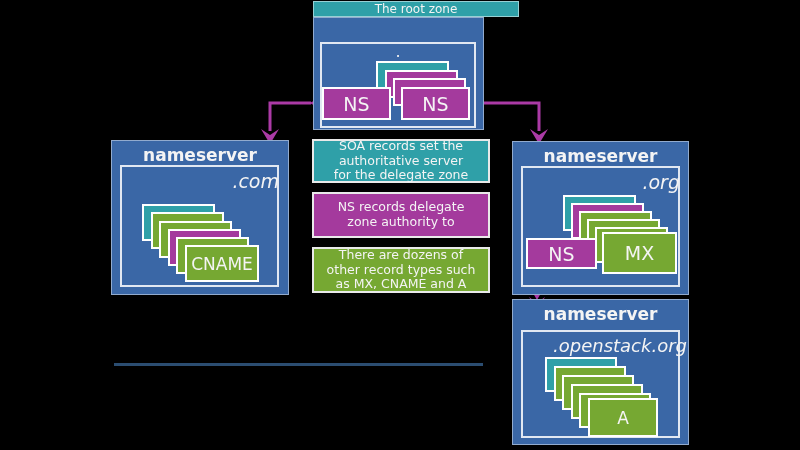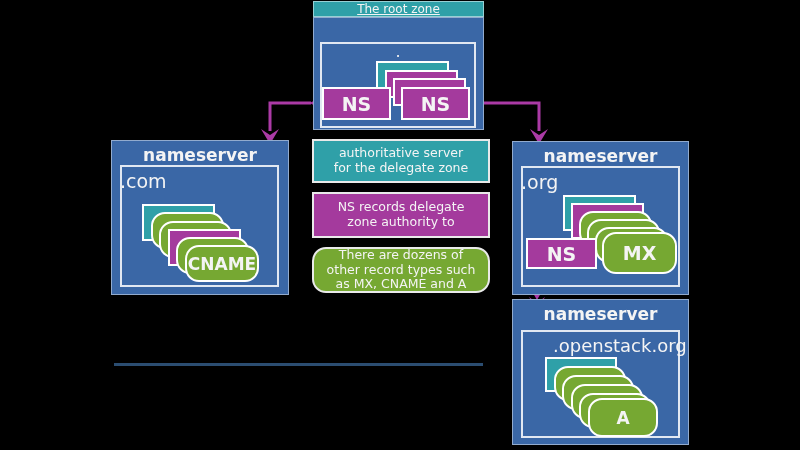--- a/index.html
+++ b/index.html
@@ -8,36 +8,36 @@
     background:var(--background,#000);
     font-family:"DejaVu Sans","Liberation Sans",sans-serif;
     color:var(--text,#f4f4f4);
   }
   .abs{position:absolute;box-sizing:border-box;}
   .blue-box{background:var(--blue,#3a67a6);border:1px solid rgba(255,255,255,.45);}
   .banner{background:var(--teal,#2fa0a8);border:1px solid rgba(255,255,255,.5);
           text-align:center;font-size:12px;line-height:14px;}
   .inner{border:2px solid rgba(255,255,255,.85);}
   .g-title{text-align:center;font-size:17px;line-height:20px;font-weight:bold;}
-  .zone-label{text-align:left;font-size:19px;line-height:24px;}
+  .zone-label{text-align:right;font-size:19px;line-height:24px;font-style:italic;}
   .card{position:absolute;box-sizing:border-box;border:2px solid #fff;
         display:flex;align-items:center;justify-content:center;}
   .teal{background:var(--teal,#2fa0a8);}
   .magenta{background:var(--magenta,#a43a9d);}
-  .green{background:var(--green,#76a832);border-radius:14px;}
-  .card-label{font-size:19px;font-weight:bold;}
+  .green{background:var(--green,#76a832);}
+  .card-label{font-size:19px;}
   .card-label.sm{font-size:17px;}
   .legend-box{border:2px solid #e9e9e9;display:flex;flex-direction:column;
               align-items:center;justify-content:center;text-align:center;
               font-size:12.5px;line-height:14.6px;}
   .divider{background:var(--navy,#2b4d71);}
   svg.arrows{position:absolute;left:0;top:0;pointer-events:none;}
 
   
-  .root-banner{left:313px;top:1px;width:171px;height:16px;text-decoration:underline;}
+  .root-banner{left:313px;top:1px;width:206px;height:16px;}
   .root-box{left:313px;top:17px;width:171px;height:113px;}
   .root-title{left:313px;top:19px;width:171px;text-align:center;font-size:21px;line-height:22px;}
   .root-inner{left:320px;top:42px;width:156px;height:86px;}
   .root-dot{left:320px;top:44px;width:156px;text-align:center;font-size:16px;line-height:16px;}
   .root-stack{left:376px;top:61px;}
   .root-ns-left{left:322px;top:87px;width:69px;height:33px;}
   .root-ns-right{left:401px;top:87px;width:69px;height:33px;}
 
   
   .com-box{left:111px;top:140px;width:178px;height:155px;}
@@ -123,20 +123,21 @@
       <div class="card green" style="left: 8.6px; top: 8.3px; width: 73px; height: 37px;"></div>
       <div class="card green" style="left: 17.2px; top: 16.6px; width: 73px; height: 37px;"></div>
       <div class="card magenta" style="left: 25.8px; top: 24.9px; width: 73px; height: 37px;"></div>
       <div class="card green" style="left: 34.4px; top: 33.2px; width: 73px; height: 37px;"></div>
     </div>
   <div class="abs card green com-front">
     <span class="card-label sm">CNAME</span>
   </div>
 
   <div class="abs legend-box teal legend-soa">
+    <div>SOA records set the</div>
     <div>authoritative server</div>
     <div>for the delegate zone</div>
   </div>
   <div class="abs legend-box magenta legend-ns">
     <div>NS records delegate</div>
     <div>zone authority to</div>
   </div>
   <div class="abs legend-box green legend-other">
     <div>There are dozens of</div>
     <div>other record types such</div>

